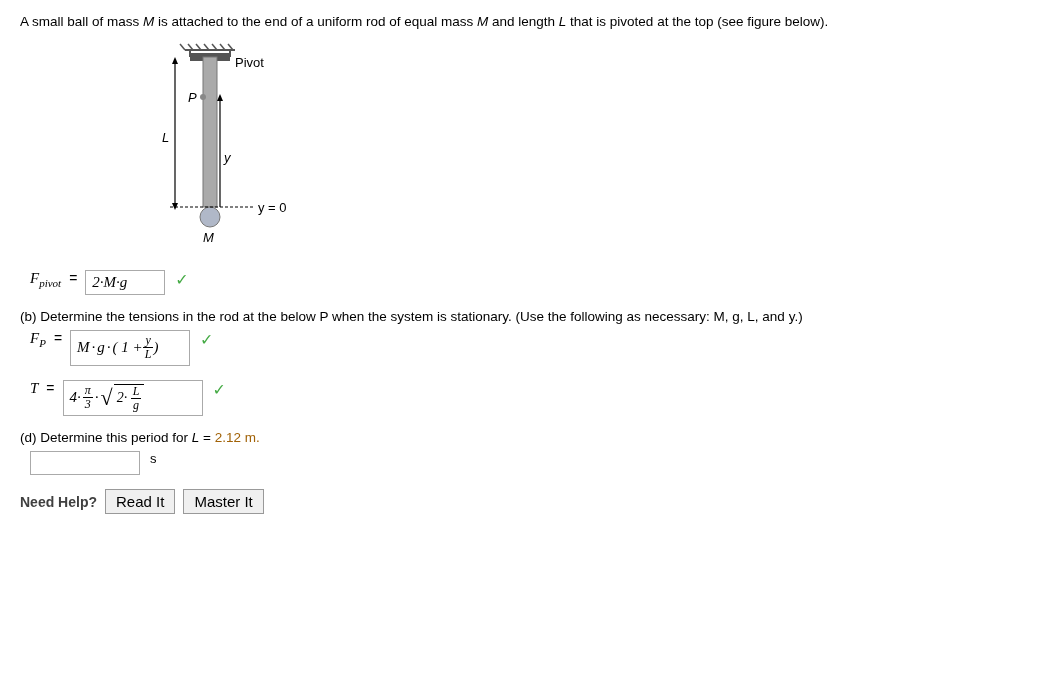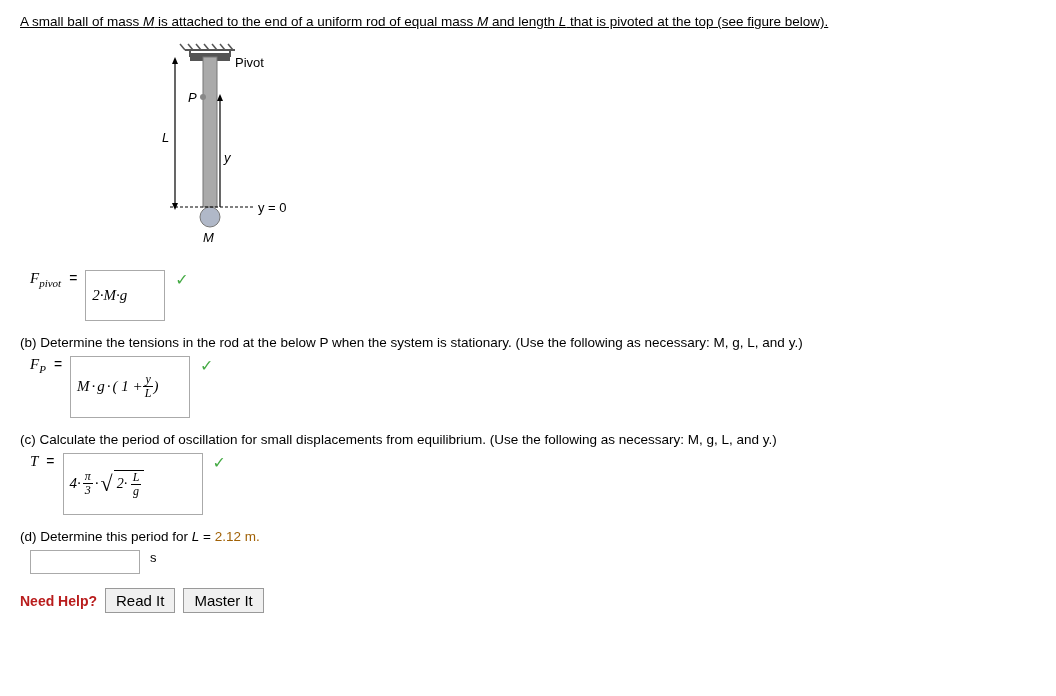--- a/index.html
+++ b/index.html
@@ -9,21 +9,20 @@
       background: #fff;
       color: #000;
       width: 1056px;
       min-height: 696px;
       padding: 12px 20px;
     }
     .problem-text {
       font-size: 13.5px;
       line-height: 1.5;
       margin-bottom: 10px;
-      text-decoration: underline;
     }
     .problem-text em {
       font-style: italic;
     }
     .figure-container {
       display: flex;
       justify-content: flex-start;
       margin-left: 80px;
       margin-bottom: 18px;
       position: relative;
@@ -41,21 +40,21 @@
     }
     .answer-row {
       display: flex;
       align-items: flex-start;
       gap: 6px;
       margin-bottom: 4px;
       margin-left: 10px;
     }
     .answer-box {
       border: 1px solid #aaa;
-      padding: 16px 6px;
+      padding: 3px 6px;
       font-size: 14px;
       background: #fff;
       display: inline-flex;
       align-items: center;
       min-width: 80px;
     }
     .checkmark {
       color: #4a4;
       font-size: 16px;
       margin-left: 4px;
@@ -110,21 +109,21 @@
       font-style: italic;
       font-size: 14px;
     }
     .need-help-section {
       display: flex;
       align-items: center;
       gap: 8px;
       margin-top: 10px;
     }
     .need-help-label {
-      color: #b91c1c;
+      color: #404040;
       font-weight: bold;
       font-size: 14px;
     }
     .help-button {
       border: 1px solid #999;
       padding: 3px 10px;
       font-size: 15px;
       cursor: pointer;
       background: #f0f0f0;
     }
@@ -216,23 +215,20 @@
             <span class="den"><em>L</em></span>
           </span>
         )</span>
       </span>
     </div>
     <span class="checkmark">✓</span>
   </div>
 </div>
 
 <div class="part">
-  <div class="part-label">
-    <span>(c) Calculate the period of oscillation for small displacements from equilibrium. (Use the following as necessary: M, g, L, and y.)</span>
-  </div>
   <div class="answer-row">
     <span class="label-text math-expr"><em>T</em></span>
     <span class="label-text">=</span>
     <div class="answer-box" style="min-width:140px;">
       <span class="math-expr" style="display:inline-flex;align-items:center;gap:2px;">
         4·
         <span class="fraction">
           <span class="num">π</span>
           <span class="den">3</span>
         </span>

